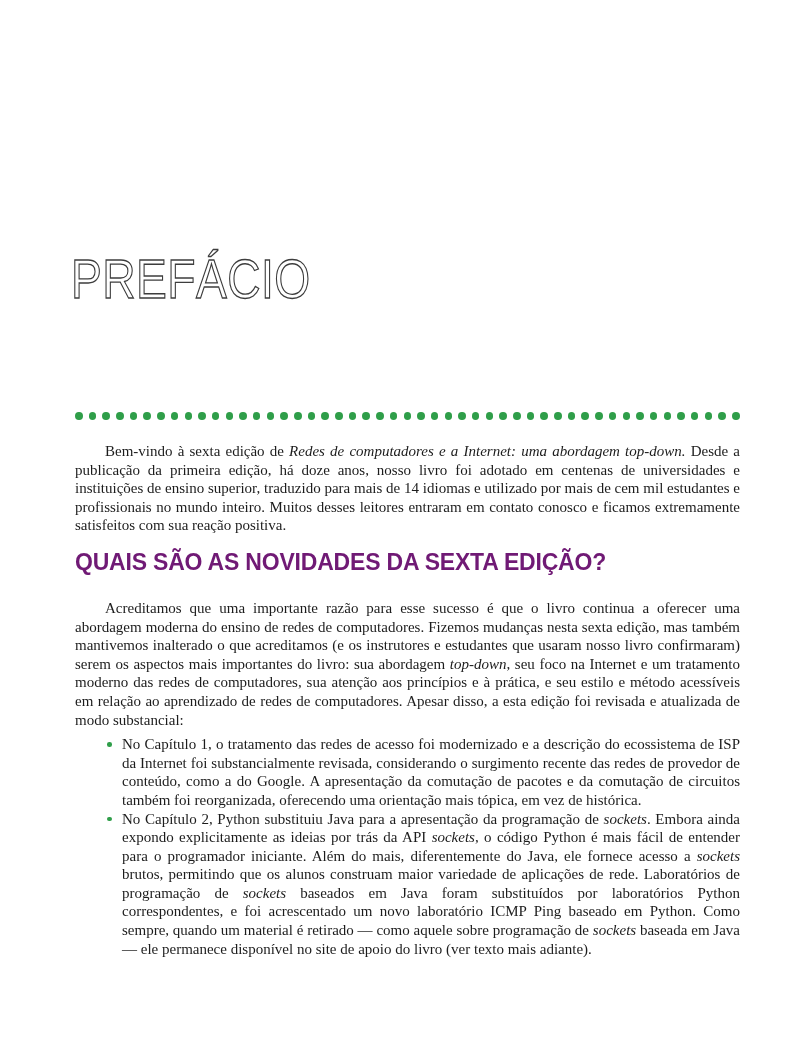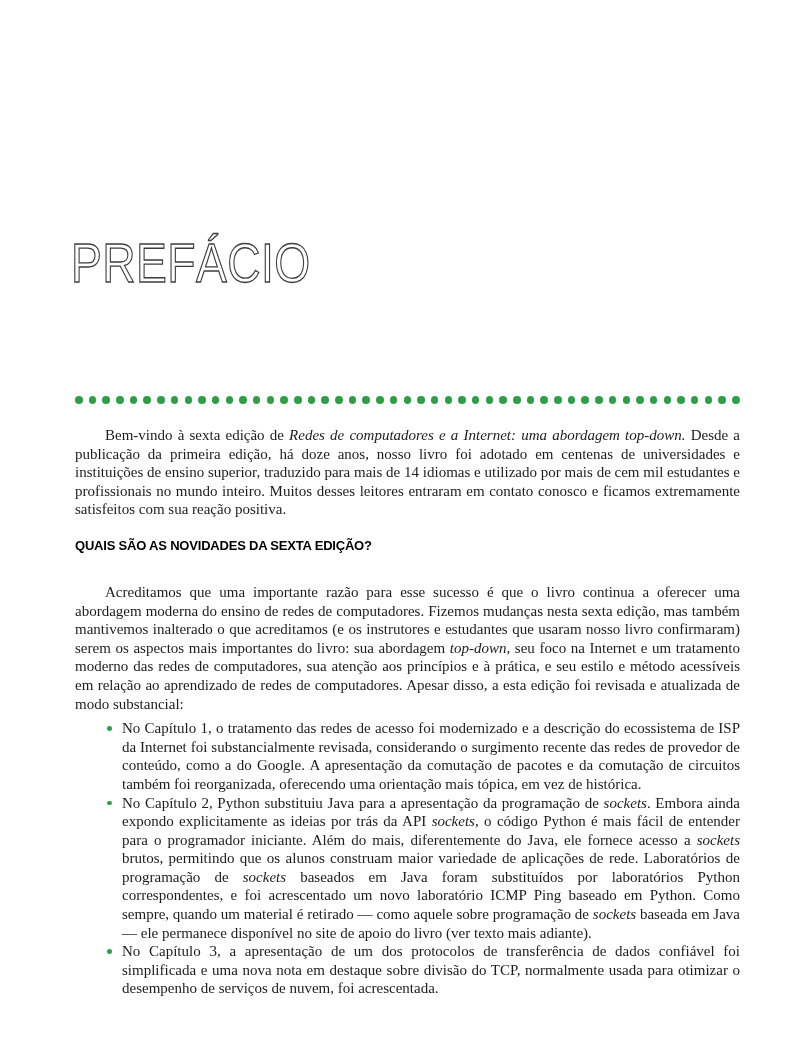--- a/index.html
+++ b/index.html
@@ -10,21 +10,21 @@
   body {
     width: 807px;
     height: 1057px;
     position: relative;
     overflow: hidden;
     font-family: "Liberation Serif", serif;
   }
   .page {
     position: absolute;
     left: 75px;
-    top: 0;
+    top: 16px;
     width: 665px;
   }
   .page-title {
     margin: 236px 0 0 -4px;
     font-family: "Liberation Sans", sans-serif;
     font-weight: 400;
     font-size: 55px;
     line-height: 55px;
     color: #3d3d3d;
     -webkit-text-fill-color: #ffffff;
@@ -61,23 +61,23 @@
     font-style: italic;
   }
   .indent {
     text-indent: 30px;
   }
   .intro-paragraph { margin-top: 22px; }
   .section-heading {
     margin: 16px 0 0 0;
     font-family: "Liberation Sans", sans-serif;
     font-weight: 700;
-    font-size: 13px;
+    font-size: 23px;
     line-height: 22px;
-    color: #000000;
+    color: #701a75;
     letter-spacing: -0.2px;
   }
   .lead-paragraph { margin-top: 26px; }
   .changes-list {
     margin: 6px 0 0 0;
     padding: 0 0 0 47px;
     width: 665px;
     box-sizing: border-box;
     list-style: none;
   }
@@ -160,16 +160,15 @@
 
   <p class="body-text indent intro-paragraph"><span>Bem-vindo à sexta edição de </span><em>Redes de computadores e a Internet: uma abordagem top-down.</em><span> Desde a publicação da primeira edição, há doze anos, nosso livro foi adotado em centenas de universidades e instituições de ensino superior, traduzido para mais de 14 idiomas e utilizado por mais de cem mil estudantes e profissionais no mundo inteiro. Muitos desses leitores entraram em contato conosco e ficamos extremamente satisfeitos com sua reação positiva.</span></p>
 
   <h2 class="section-heading">QUAIS SÃO AS NOVIDADES DA SEXTA EDIÇÃO?</h2>
 
   <p class="body-text indent lead-paragraph"><span>Acreditamos que uma importante razão para esse sucesso é que o livro continua a oferecer uma abordagem moderna do ensino de redes de computadores. Fizemos mudanças nesta sexta edição, mas também mantivemos inalterado o que acreditamos (e os instrutores e estudantes que usaram nosso livro confirmaram) serem os aspectos mais importantes do livro: sua abordagem </span><em>top-down</em><span>, seu foco na Internet e um tratamento moderno das redes de computadores, sua atenção aos princípios e à prática, e seu estilo e método acessíveis em relação ao aprendizado de redes de computadores. Apesar disso, a esta edição foi revisada e atualizada de modo substancial:</span></p>
 
   <ul class="changes-list" id="changes-list">
       <li><span>No Capítulo 1, o tratamento das redes de acesso foi modernizado e a descrição do ecossistema de ISP da Internet foi substancialmente revisada, considerando o surgimento recente das redes de provedor de conteúdo, como a do Google. A apresentação da comutação de pacotes e da comutação de circuitos também foi reorganizada, oferecendo uma orientação mais tópica, em vez de histórica.</span></li>
       <li><span>No Capítulo 2, Python substituiu Java para a apresentação da programação de </span><em>sockets</em><span>. Embora ainda expondo explicitamente as ideias por trás da API </span><em>sockets</em><span>, o código Python é mais fácil de entender para o programador iniciante. Além do mais, diferentemente do Java, ele fornece acesso a </span><em>sockets</em><span> brutos, permitindo que os alunos construam maior variedade de aplicações de rede. Laboratórios de programação de </span><em>sockets</em><span> baseados em Java foram substituídos por laboratórios Python correspondentes, e foi acrescentado um novo laboratório ICMP Ping baseado em Python. Como sempre, quando um material é retirado — como aquele sobre programação de </span><em>sockets</em><span> baseada em Java — ele permanece disponível no site de apoio do livro (ver texto mais adiante).</span></li>
-      <li><span>No Capítulo 3, a apresentação de um dos protocolos de transferência de dados confiável foi simplificada e uma nova nota em destaque sobre divisão do TCP, normalmente usada para otimizar o desempenho de serviços de nuvem, foi acrescentada.</span></li>
     </ul>
 
 </main>
 
 </body></html>

